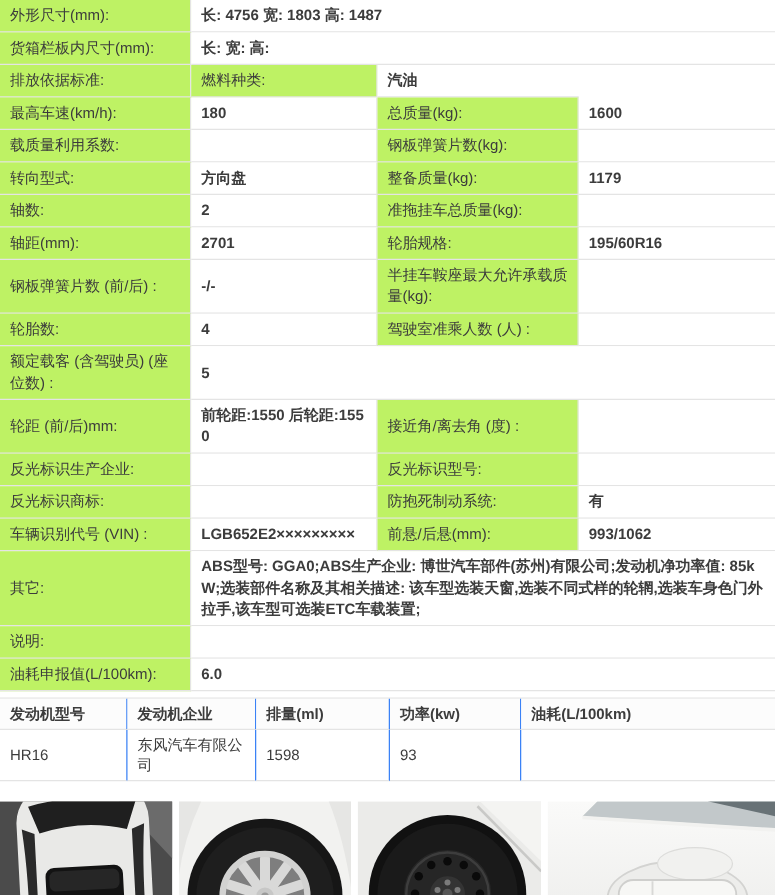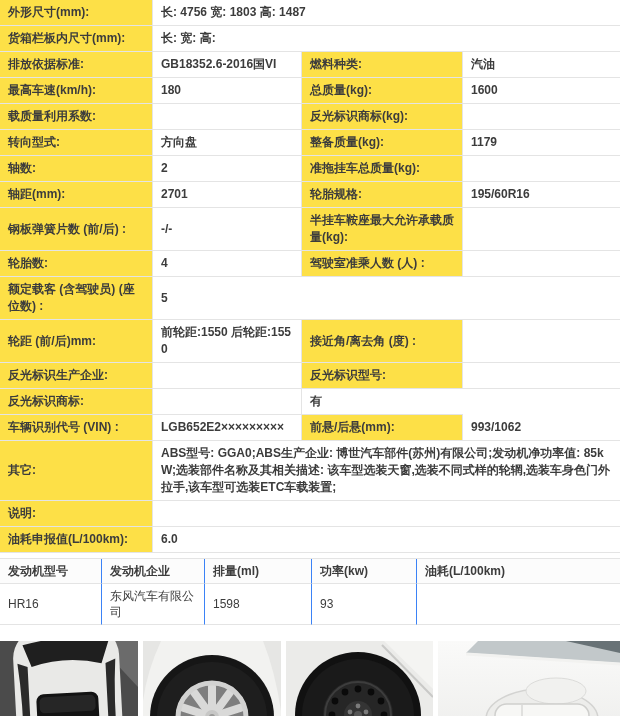--- a/index.html
+++ b/index.html
@@ -23,22 +23,22 @@
     border-bottom:1px solid #e4e4e4;
     border-right:1px solid #e4e4e4;
     padding:4px 8px;
     line-height:17px;
     display:flex;
     align-items:center;
     word-break:break-all;
   }
   .spec-row > .cell:last-child{border-right:none;}
   .cell.label{
-    font-weight:bold;
-    background:#fde047;
+    font-weight:normal;
+    background:#bef264;
   }
   .cell.value{background:#ffffff;font-weight:bold;}
   .cell.full-value{grid-column:2 / 5;}
 
   
   .engine-table{
     width:620px;
     margin-top:5px;
     border-top:1px solid #e4e4e4;
   }
@@ -81,34 +81,33 @@
       <div class="spec-row">
         <div class="cell label">外形尺寸(mm):</div>
         <div class="cell value full-value">长: 4756 宽: 1803 高: 1487</div>
       </div>
       <div class="spec-row">
         <div class="cell label">货箱栏板内尺寸(mm):</div>
         <div class="cell value full-value">长: 宽: 高:</div>
       </div>
       <div class="spec-row">
         <div class="cell label">排放依据标准:</div>
-        <div class="cell value">GB18352.6-2016国VI</div>
         <div class="cell label">燃料种类:</div>
         <div class="cell value">汽油</div>
       </div>
       <div class="spec-row">
         <div class="cell label">最高车速(km/h):</div>
         <div class="cell value">180</div>
         <div class="cell label">总质量(kg):</div>
         <div class="cell value">1600</div>
       </div>
       <div class="spec-row">
         <div class="cell label">载质量利用系数:</div>
         <div class="cell value"></div>
-        <div class="cell label">反光标识商标(kg):</div>
+        <div class="cell label">钢板弹簧片数(kg):</div>
         <div class="cell value"></div>
       </div>
       <div class="spec-row">
         <div class="cell label">转向型式:</div>
         <div class="cell value">方向盘</div>
         <div class="cell label">整备质量(kg):</div>
         <div class="cell value">1179</div>
       </div>
       <div class="spec-row">
         <div class="cell label">轴数:</div>
@@ -146,20 +145,21 @@
       </div>
       <div class="spec-row">
         <div class="cell label">反光标识生产企业:</div>
         <div class="cell value"></div>
         <div class="cell label">反光标识型号:</div>
         <div class="cell value"></div>
       </div>
       <div class="spec-row">
         <div class="cell label">反光标识商标:</div>
         <div class="cell value"></div>
+        <div class="cell label">防抱死制动系统:</div>
         <div class="cell value">有</div>
       </div>
       <div class="spec-row">
         <div class="cell label">车辆识别代号 (VIN) :</div>
         <div class="cell value">LGB652E2×××××××××</div>
         <div class="cell label">前悬/后悬(mm):</div>
         <div class="cell value">993/1062</div>
       </div>
       <div class="spec-row">
         <div class="cell label">其它:</div>

